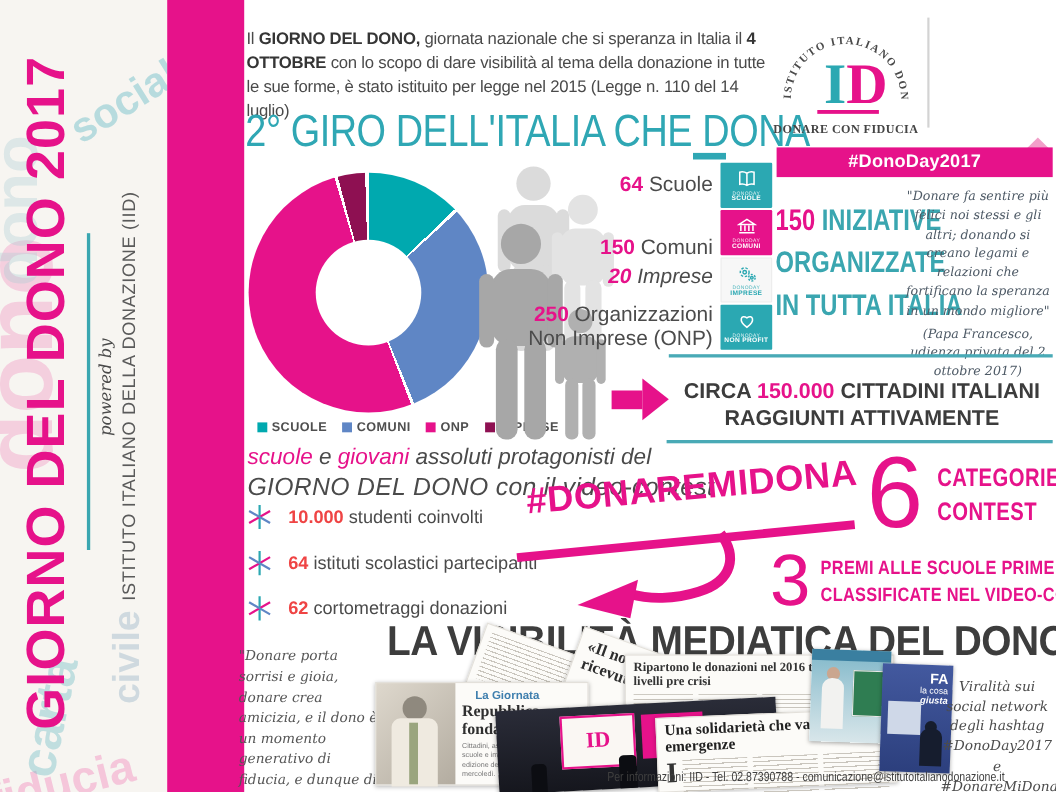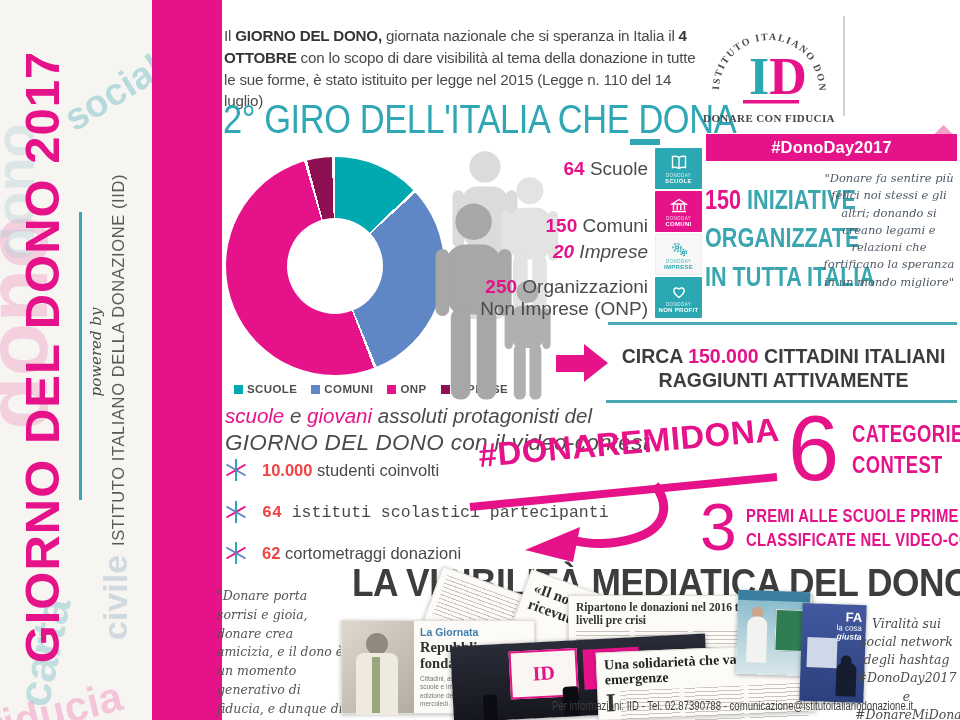--- a/index.html
+++ b/index.html
@@ -82,21 +82,21 @@
              border-bottom:19px solid transparent;border-left:24px solid #e6128a;}
   .reach{left:610px;top:345px;width:347px;text-align:center;font-weight:bold;font-size:19.5px;color:#3c3c3c;line-height:1.22;}
   .reach .pk{color:#e6128a;}
 
   
   .schools-lead{left:225px;top:404px;font-style:italic;color:#4a4a4a;font-size:20.5px;line-height:1.2;white-space:nowrap;}
   .schools-lead .l2{font-size:22.5px;letter-spacing:.3px;}
   .schools-lead .pk{color:#e6128a;}
   .sstat{left:224px;display:flex;align-items:center;gap:14px;font-size:16.5px;color:#4a4a4a;white-space:nowrap;}
   .sstat .val{color:#ef4444;font-weight:bold;}
-  .ss0{top:458px;} .ss1{top:500px;font-family:Liberation Mono, monospace;} .ss2{top:541px;}
+  .ss0{top:458px;} .ss1{top:500px;} .ss2{top:541px;}
 
   
   .hashtag{left:477px;top:437px;font-size:33px;font-weight:800;color:#e6128a;transform:rotate(-5deg);
            transform-origin:left top;letter-spacing:.5px;white-space:nowrap;}
   .hook-arrow{left:455px;top:450px;}
   .big6{left:788px;top:402px;font-size:92px;color:#e6128a;line-height:1;}
   .cat1{left:852px;top:421px;}
   .cat2{left:852px;top:452px;}
   .pinkcond{font-size:23px;font-weight:bold;color:#e6128a;transform:scaleX(.8);transform-origin:left top;white-space:nowrap;letter-spacing:.5px;}
   .big3{left:700px;top:494px;font-size:66px;color:#e6128a;line-height:1;}
@@ -113,21 +113,21 @@
   .flines{background:repeating-linear-gradient(#c9c5bd 0,#c9c5bd 1px,transparent 1px,transparent 4px);}
   .clip-back{left:430px;top:582px;width:104px;height:58px;transform:rotate(20deg);padding:6px;}
   .clip-c2{left:512px;top:594px;width:160px;height:86px;transform:rotate(20deg);padding:7px 8px;
            font-family:"Liberation Serif",serif;font-weight:bold;font-size:15px;color:#2e2e2e;line-height:1.15;}
   .clip-c1{left:341px;top:620px;width:194px;height:94px;display:flex;}
   .c1-photo{width:72px;height:100%;background:linear-gradient(135deg,#ded8cd,#b3aca0);position:relative;flex:none;}
   .c1-head{position:absolute;left:24px;top:12px;width:22px;height:22px;border-radius:50%;background:#8f897e;}
   .c1-body{position:absolute;left:14px;top:32px;width:42px;height:62px;border-radius:8px 8px 0 0;background:#efeae0;}
   .c1-sash{position:absolute;left:30px;top:36px;width:8px;height:56px;background:#9aa57e;}
   .c1-text{padding:5px 6px;overflow:hidden;}
-  .c1-label{color:#3f7fae;font-weight:bold;font-size:10.5px;}
+  .c1-label{color:#3f7fae;font-weight:bold;font-size:10.5px;margin-left:12px;}
   .c1-headline{font-family:"Liberation Serif",serif;font-weight:bold;font-size:14.5px;color:#2f2f2f;line-height:1.08;margin-top:2px;}
   .c1-bodytext{font-size:6.5px;color:#777;line-height:1.25;margin-top:4px;}
   .clip-c3{left:568px;top:595px;width:245px;height:108px;padding:5px 7px;}
   .c3-headline{font-family:"Liberation Serif",serif;font-weight:bold;font-size:11.5px;color:#333;line-height:1.1;}
   .c3-cols{display:flex;gap:5px;margin-top:5px;height:78px;}
   .c3-cols div{flex:1;}
   .clip-event{left:452px;top:640px;width:255px;height:76px;transform:rotate(-3deg);
               background:linear-gradient(180deg,#2a2c38,#15161d);box-shadow:0 1px 5px rgba(0,0,0,.4);overflow:hidden;}
   .ev-screen1{position:absolute;left:58px;top:8px;width:64px;height:44px;background:#faf7f3;border:2px solid #e6128a;
               text-align:center;font-family:"Liberation Serif",serif;font-weight:bold;color:#e6128a;font-size:20px;line-height:42px;}
@@ -267,20 +267,21 @@
     <text x="46" y="90" font-family="Liberation Serif, serif" font-weight="bold" font-size="52">
       <tspan fill="#2ba8b2">I</tspan><tspan fill="#e6128a">D</tspan>
     </text>
     <rect x="40" y="96" width="56" height="3.5" fill="#e6128a"></rect>
   </svg>
   <div class="c iid-tagline">DONARE CON FIDUCIA</div>
   <div class="c logo-divider"></div>
 
   <div class="c quote quote-pope">
     <div>"Donare fa sentire più felici noi stessi e gli altri; donando si creano legami e relazioni che fortificano la speranza in un mondo migliore"</div>
+    <div class="attr">(Papa Francesco, udienza privata del 2 ottobre 2017)</div>
   </div>
 
   <div class="c teal-line line-a"></div>
 
   <div class="c arrow-rect"></div>
   <div class="c arrow-tri"></div>
   <div class="c reach">
     <span>CIRCA </span><span class="pk">150.000</span><span> CITTADINI ITALIANI</span><br>
     <span>RAGGIUNTI ATTIVAMENTE</span>
   </div>

